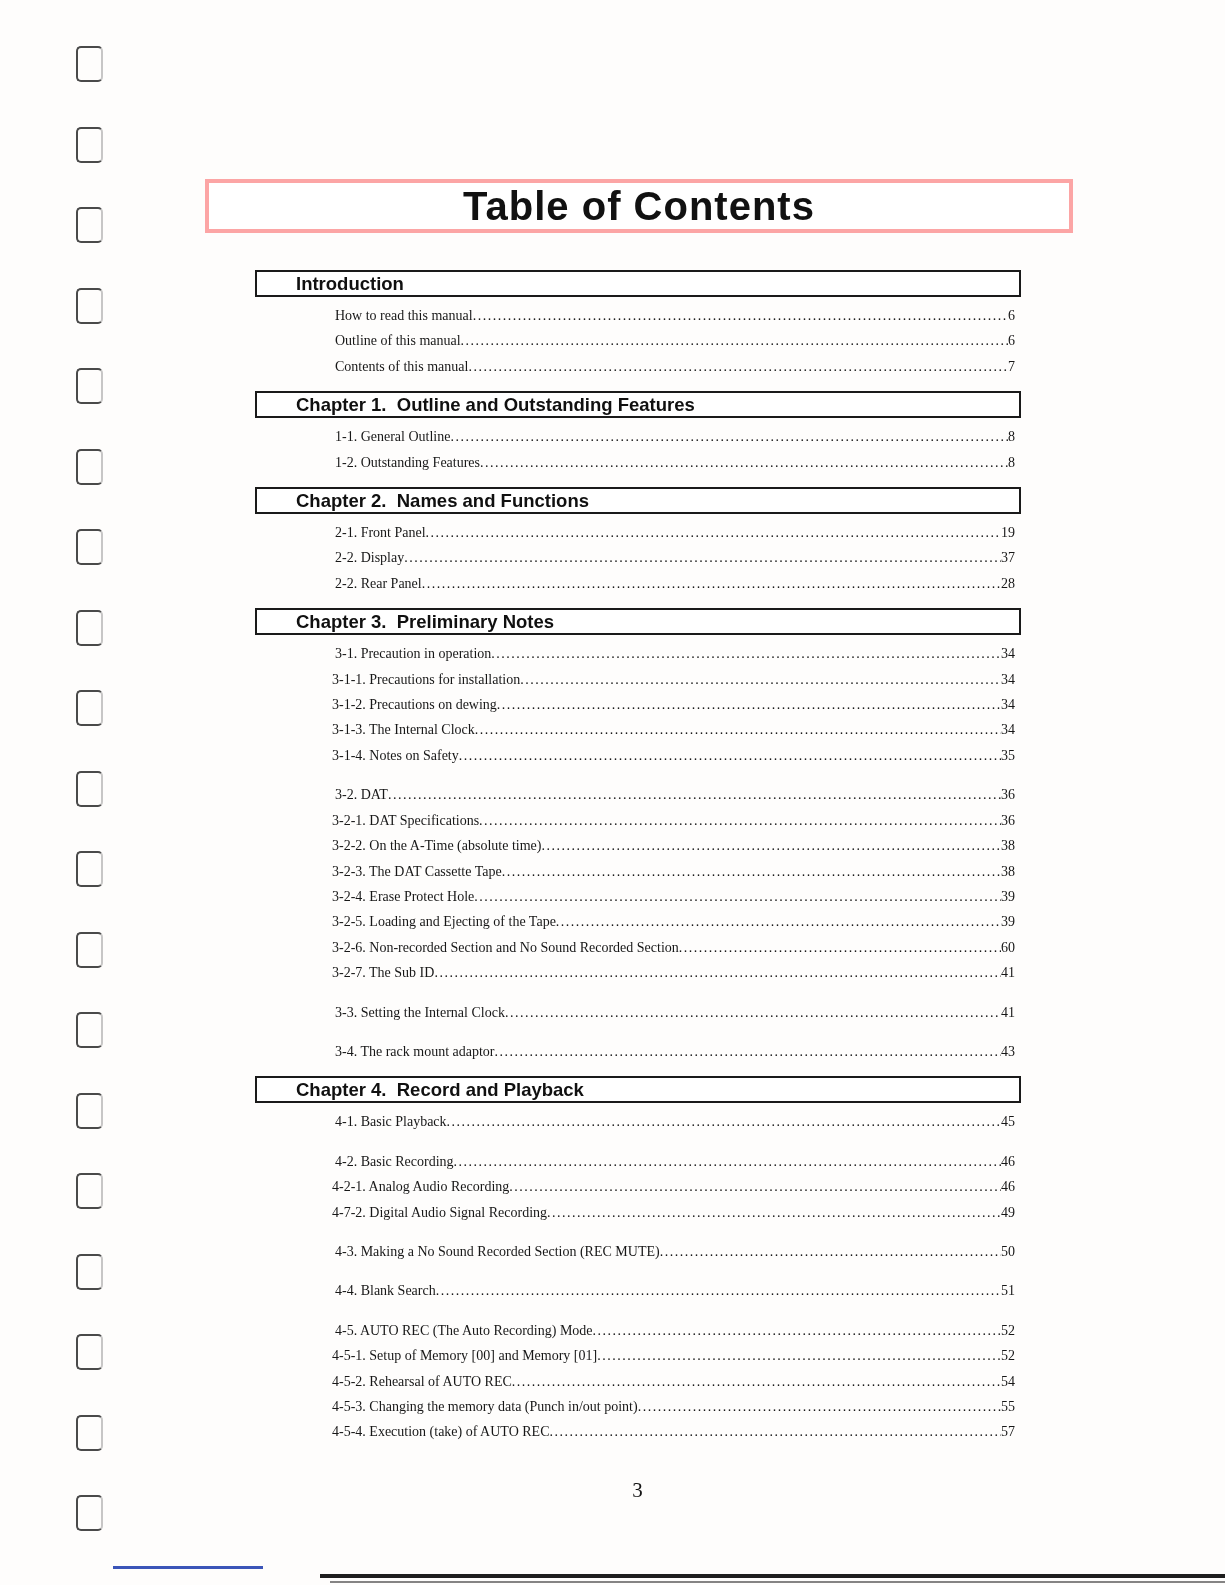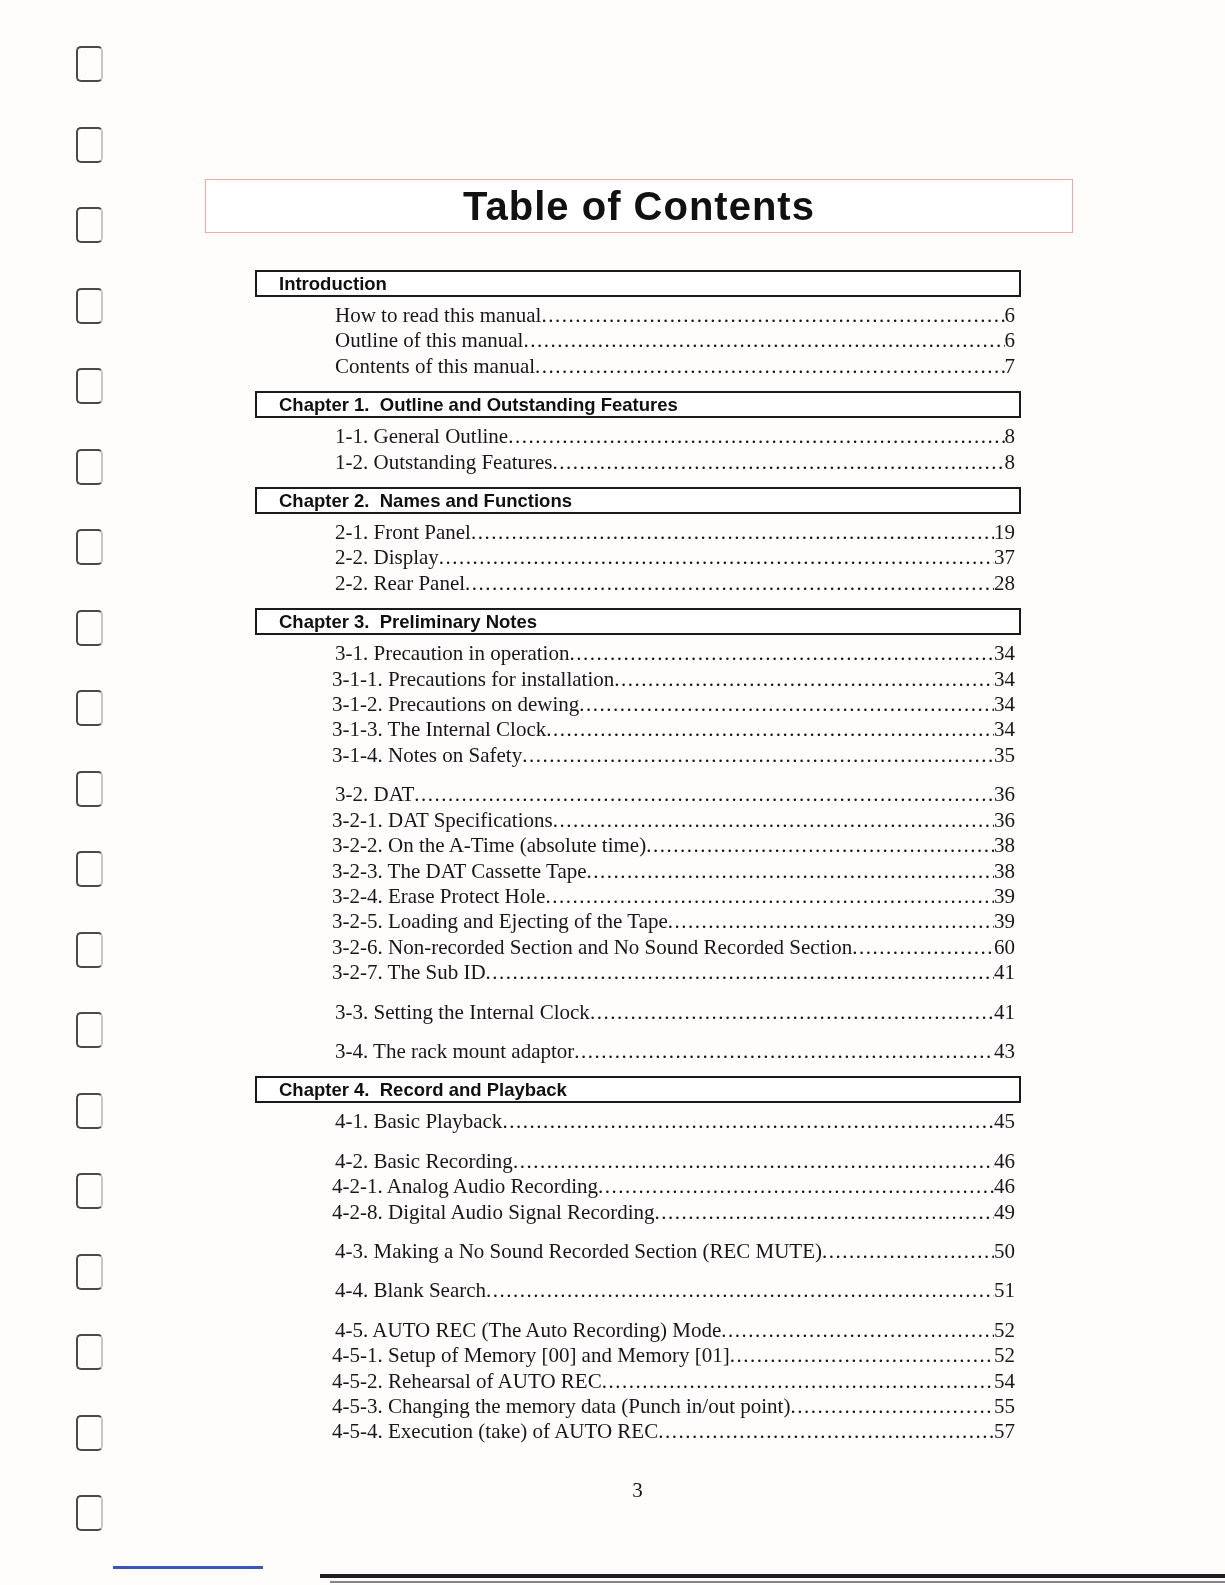--- a/index.html
+++ b/index.html
@@ -24,21 +24,21 @@
     border: 2px solid #4a4a4a;
     border-right-color: rgba(74,74,74,0.3);
     border-radius: 5px;
   }
 
   
   .title-box {
     position: absolute;
     left: 205px; top: 179px;
     width: 868px; height: 54px;
-    border: 1px solid #fca5a5;
+    border: 4px solid #fca5a5;
     display: flex; align-items: center; justify-content: center;
     background: #fff;
   }
   .title {
     font-family: "Liberation Sans", sans-serif;
     font-size: 40px;
     font-weight: 700;
     letter-spacing: 1px;
     color: #111;
   }
@@ -53,26 +53,27 @@
     padding-left: 22px;
     margin-bottom: 6px;
     background: #fff;
   }
   .sec-header-label {
     font-family: "Liberation Sans", sans-serif;
     font-weight: 700;
     font-size: 18.5px;
     white-space: pre;
     color: #101010;
+    margin-left: 17px;
   }
   .entry {
     display: flex;
     align-items: flex-end;
     line-height: 25.4px;
-    font-size: 21px;
+    font-size: 14px;
     padding-right: 6px;
     justify-content: space-between;
   }
   .entry.level-1 { margin-left: 80px; }
   .entry.level-2 { margin-left: 77px; }
   .entry.gap { margin-top: 14px; }
   .entry .label { white-space: nowrap; }
   .entry .dots { flex: 1 1 auto; overflow: hidden; white-space: nowrap; }
   .entry .dots::after {
     letter-spacing: 1.5px;
@@ -310,21 +311,21 @@
     <span class="pagenum">46</span>
   </div>
 
   <div class="entry level-2">
     <span class="label">4-2-1. Analog Audio Recording</span>
     <span class="dots"></span>
     <span class="pagenum">46</span>
   </div>
 
   <div class="entry level-2">
-    <span class="label">4-2-8. Digital Audio Signal Recording</span>
+    <span class="label">4-7-2. Digital Audio Signal Recording</span>
     <span class="dots"></span>
     <span class="pagenum">49</span>
   </div>
 
   <div class="entry level-1 gap">
     <span class="label">4-3. Making a No Sound Recorded Section (REC MUTE)</span>
     <span class="dots"></span>
     <span class="pagenum">50</span>
   </div>
 

